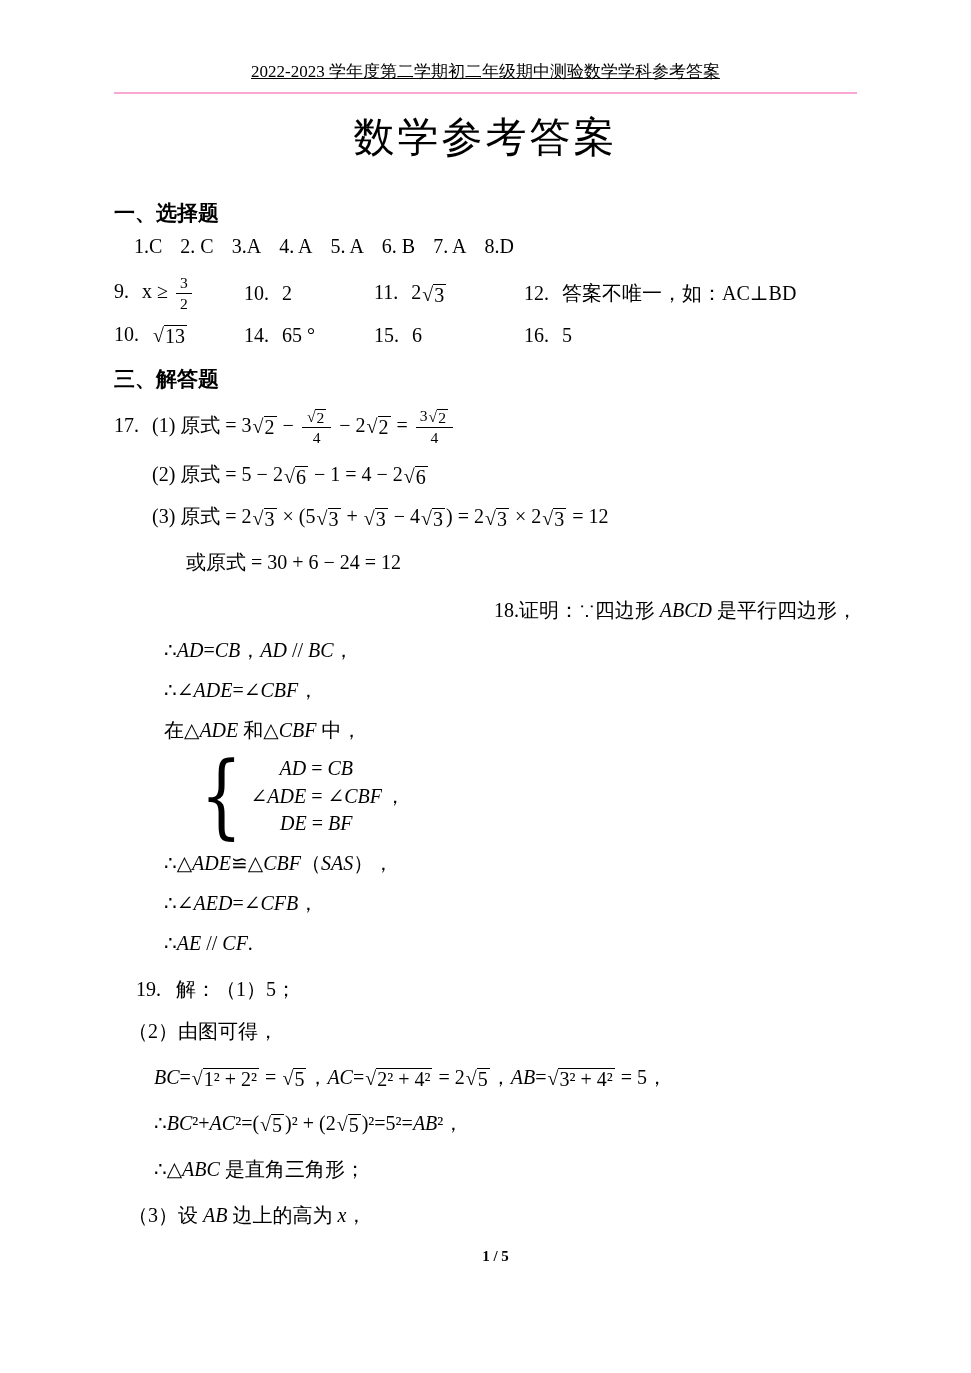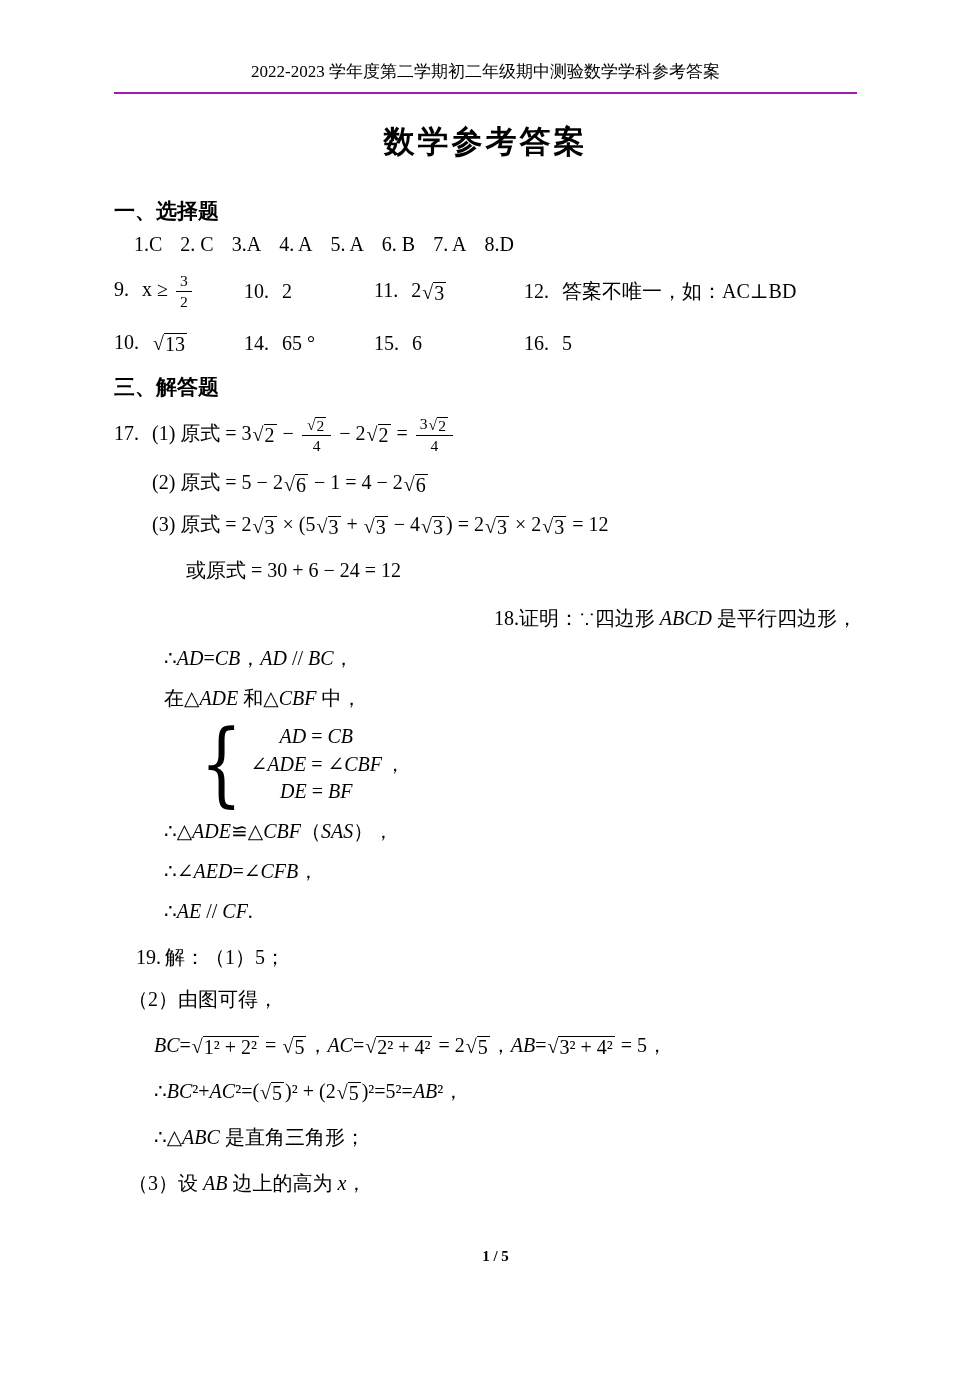--- a/index.html
+++ b/index.html
@@ -2,45 +2,45 @@
 <html><head>
 <meta charset="utf-8">
 <style>
   html,body{margin:0;padding:0;}
   body{
     width:971px;height:1373px;position:relative;background:#ffffff;color:#000;
     font-family:"Liberation Serif","DejaVu Serif",serif;font-size:20px;
     overflow:hidden;
   }
   .page{position:absolute;inset:0;padding:60px 114px 0;box-sizing:border-box;}
-  .doc-header{text-align:center;font-size:17px;padding-bottom:9px;border-bottom:2px solid #a21caf;}
-  .doc-title{text-align:center;font-size:31px;font-weight:700;margin:27px 0 34px;letter-spacing:3px;}
+  .doc-header{text-align:center;font-size:17px;padding-bottom:9px;border-bottom:2px solid #f9a8d4;text-decoration:underline;}
+  .doc-title{text-align:center;font-size:41px;font-weight:400;margin:16px 0 34px;letter-spacing:3px;}
   .sec-h{font-size:21px;font-weight:700;margin:14px 0 8px;}
   .choices{display:flex;gap:18px;margin:4px 0 8px 20px;}
-  .fill-grid{display:grid;grid-template-columns:130px 130px 150px 1fr;row-gap:20px;align-items:center;margin:16px 0 18px;}
+  .fill-grid{display:grid;grid-template-columns:130px 130px 150px 1fr;row-gap:10px;align-items:center;margin:16px 0 18px;}
   .fill-cell{white-space:nowrap;}
   .fill-cell .fnum{margin-right:13px;}
   .mline{line-height:1.5;white-space:nowrap;}
   
   .p17-l1{margin:14px 0 12px;}
   .p17-l1 .pnum{display:inline-block;width:38px;}
   .p17-l2,.p17-l3{margin:12px 0 12px 38px;}
   .p17-l4{margin:16px 0 14px 72px;}
   
   .p18-l1{margin:18px 0 10px;text-align:right;}
   .p18-l1 .pnum{display:inline-block;width:37px;}
   .p18-ind{margin:10px 0 10px 50px;}
   .sys{display:flex;align-items:center;margin:4px 0 6px 78px;}
   .sys .brace{font-family:"DejaVu Serif",serif;font-size:92px;line-height:.9;font-weight:400;transform:scaleX(.72);transform-origin:center;}
   .sys .eqs{display:flex;flex-direction:column;align-items:center;}
   .sys .eqs>div{line-height:1.38;}
   .sys .comma{margin-left:3px;}
   
   .p19-l1{margin:16px 0 12px 22px;}
-  .p19-l1 .pnum{margin-right:4px;}
+  .p19-l1 .pnum{margin-right:15px;}
   .p19-sub{margin:12px 0 12px 14px;}
   .p19-math{margin:16px 0 16px 40px;}
   
   .sqrt{display:inline-flex;align-items:flex-start;white-space:nowrap;vertical-align:middle;margin:0 1px;}
   .rad{line-height:1.05;}
   .rbar{line-height:1.05;border-top:1.5px solid currentColor;padding:0 2px 0 1px;}
   .frac{display:inline-flex;flex-direction:column;text-align:center;vertical-align:middle;font-size:.78em;line-height:1.15;margin:0 3px;}
   .fn{border-bottom:1.3px solid currentColor;padding:0 4px 1px;}
   .fd{padding-top:1px;}
   .it{font-style:italic;}
@@ -134,20 +134,21 @@
         </span> × 2<span class="sqrt">
           <span class="rad">√</span>
           <span class="rbar">3</span>
         </span> = 12</div>
     <div class="mline p17-l4">或原式 = 30 + 6 − 24 = 12</div>
   </div>
 
   <div>
     <div class="mline p18-l1"><span class="pnum">18.</span><span>证明：∵四边形 <span class="it">ABCD</span> 是平行四边形，</span></div>
     <div class="mline p18-ind">∴<span class="it">AD</span>=<span class="it">CB</span>，<span class="it">AD</span> // <span class="it">BC</span>，</div>
+    <div class="mline p18-ind">∴∠<span class="it">ADE</span>=∠<span class="it">CBF</span>，</div>
     <div class="mline p18-ind">在△<span class="it">ADE</span> 和△<span class="it">CBF</span> 中，</div>
     <div class="sys">
       <span class="brace">{</span>
       <span class="eqs">
         <div><span class="it">AD</span> = <span class="it">CB</span></div>
         <div>∠<span class="it">ADE</span> = ∠<span class="it">CBF</span></div>
         <div><span class="it">DE</span> = <span class="it">BF</span></div>
       </span>
       <span class="comma">，</span>
     </div>

